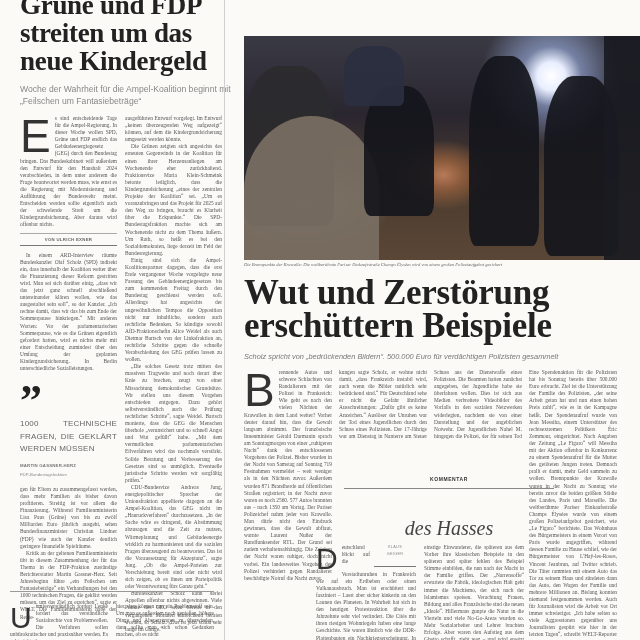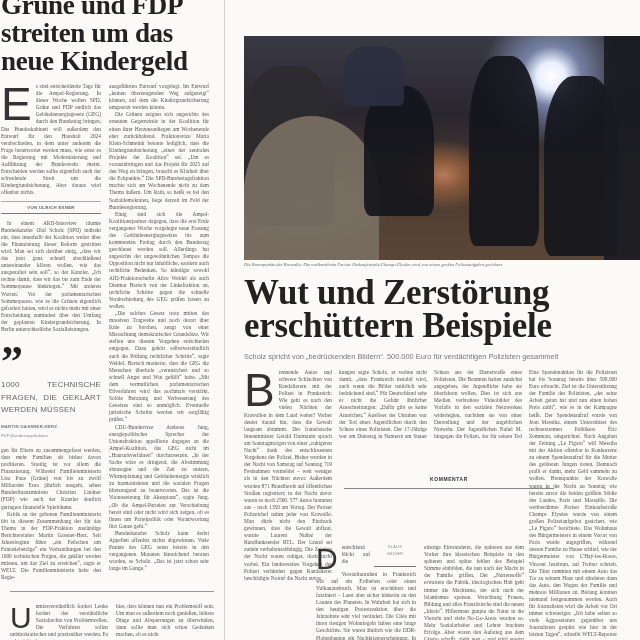--- a/index.html
+++ b/index.html
@@ -1,19 +1,19 @@
 <!DOCTYPE html>
 <html><head>
 <meta charset="utf-8">
 <style>
   * { margin:0; padding:0; box-sizing:border-box; }
   html, body { width:640px; height:640px; overflow:hidden; background:#fbfaf7; }
   body { position:relative; font-family:"Liberation Serif", serif; color:#2a2a2a; }
 
-  .left { position:absolute; left:0; top:0; width:222px; height:640px; padding-left:1px; }
+  .left { position:absolute; left:0; top:0; width:222px; height:640px; padding-left:20px; }
   .vrule { position:absolute; left:224px; top:0; width:1px; height:640px; background:#cfcfcf; }
   .right { position:absolute; left:244px; top:0; width:408px; height:640px;margin-top:36px; }
 
   .hl-left { font-family:"Liberation Serif", serif; font-weight:bold; font-size:27px; line-height:28px; color:#222; margin-top:-9px; letter-spacing:-0.3px; }
   .sub-left { font-family:"Liberation Sans", sans-serif; font-size:8.6px; line-height:12px; color:#888; margin-top:8px; width:215px; }
 
   .cols2 { display:flex; gap:8px; margin-top:8px; }
   .col { width:100px; }
   .bodytext { font-size:5.4px; line-height:7.1px; color:#555; text-align:justify; hyphens:auto; }
   .bodytext p { text-indent:6px; }
@@ -35,40 +35,41 @@
     background:
       radial-gradient(circle at 77% 18%, #ffffff 0px, #e9efff 14px, rgba(160,180,230,0.6) 30px, rgba(20,25,45,0) 70px),
       radial-gradient(ellipse at 50% 62%, #b77a58 0px, #8a5a3c 20px, rgba(60,40,30,0) 50px),
       radial-gradient(ellipse at 15% 75%, #8e8170 0px, #6d6356 40px, rgba(60,55,50,0) 90px),
       linear-gradient(180deg, #3a3a44 0%, #2a2630 35%, #4b3c2f 65%, #5a4636 100%);
   }
   .fig { position:absolute; background:#15161c; border-radius:40% 40% 10% 10%; opacity:0.92; }
   .caption { position:absolute; left:0; top:226px; font-family:"Liberation Serif", serif; font-style:italic; font-size:4.6px; color:#666; }
 
   .hl-main { position:absolute; left:0; top:240px; font-family:"Liberation Serif", serif; font-weight:bold; font-size:35px; line-height:33px; color:#222; letter-spacing:-0.3px; }
-  .sub-main { position:absolute; left:0; top:316px; font-family:"Liberation Sans", sans-serif; font-size:7.4px; color:#777; }
+  .sub-main { position:absolute; left:0; top:316px; font-family:"Liberation Sans", sans-serif; font-size:7.4px; color:#777;font-style:italic; }
 
   .main-cols { position:absolute; left:0; top:333px; width:408px; display:flex; gap:7px; }
   .mcol { width:88px; }
 
   .kommentar { position:absolute; left:100px; top:440px; width:210px; text-align:center; }
   .kom-label { font-family:"Liberation Sans", sans-serif; font-size:5px; font-weight:bold; letter-spacing:0.6px; color:#333; }
   .kom-rule { height:1px; background:#888; margin-top:6px; }
   .kom-title { font-family:"Liberation Serif", serif; font-style:italic; font-size:20px; line-height:22px; color:#444; margin-top:6px; }
 
   .kom-body { position:absolute; left:72px; top:508px; width:216px; display:flex; gap:8px; }
   .kom-col { width:100px; }
   .author-box { float:right; width:42px; margin:0 0 4px 4px; text-align:center; font-family:"Liberation Sans", sans-serif; font-size:3.8px; color:#888; letter-spacing:0.3px; }
   .author-box .line { height:0.5px; background:#777; margin-top:8px; }
 </style>
 </head>
 <body>
 
 <div class="left">
   <h1 class="hl-left">Grüne und FDP streiten um das neue Kindergeld</h1>
+  <div class="sub-left">Woche der Wahrheit für die Ampel-Koalition beginnt mit „Feilschen um Fantasiebeträge“</div>
 
   <div class="cols2">
     <div class="col bodytext">
       <span class="dropcap">E</span>
       <p class="first">s sind entscheidende Tage für die Ampel-Regierung. In dieser Woche wollen SPD, Grüne und FDP endlich das Gebäudeenergiegesetz (GEG) durch den Bundestag bringen. Das Bundeskabinett will außerdem den Entwurf für den Haushalt 2024 verabschieden, in dem unter anderem die Frage beantwortet werden muss, wie ernst es die Regierung mit Modernisierung und Aufführung der Bundeswehr meint. Entscheiden werden sollte eigentlich auch der schwelende Streit um die Kindergrundsicherung. Aber daraus wird offenbar nichts.</p>
       <div class="byline">VON ULRICH EXNER</div>
       <p>In einem ARD-Interview räumte Bundeskanzler Olaf Scholz (SPD) indirekt ein, dass innerhalb der Koalition weiter über die Finanzierung dieser Reform gestritten wird. Man sei sich darüber einig, „dass wir das jetzt ganz schnell abschließend untereinander klären wollen, wie das ausgestaltet sein soll“, so der Kanzler. „Ich rechne damit, dass wir das bis zum Ende der Sommerpause hinkriegen.“ Mit anderen Worten: Vor der parlamentarischen Sommerpause, wie es die Grünen eigentlich gefordert hatten, wird es nichts mehr mit einer Entscheidung zumindest über den Umfang der geplanten Kindergrundsicherung. In Berlin unterschiedliche Sozialleistungen.</p>
 
       <div class="quote-mark">”</div>
       <div class="quote-text">1000 TECHNISCHE FRAGEN, DIE GEKLÄRT WERDEN MÜSSEN</div>
@@ -134,20 +135,21 @@
     <div class="mcol bodytext" style="height:307px;overflow:hidden">
       <p class="first">Eine Spendenaktion für die Polizisten hat bis Sonntag bereits über 500.000 Euro erbracht. Ziel ist die Unterstützung der Familie des Polizisten, „der seine Arbeit getan hat und nun einen hohen Preis zahlt“, wie es in der Kampagne heißt. Der Spendenaufruf wurde von Jean Messiha, einem Unterstützer des rechtsextremen Politikers Éric Zemmour, eingerichtet. Nach Angaben der Zeitung „Le Figaro“ will Messiha mit der Aktion offenbar in Konkurrenz zu einem Spendenaufruf für die Mutter des getöteten Jungen treten. Demnach prallt er damit, mehr Geld sammeln zu wollen. Brennpunkte der Krawalle waren in der Nacht zu Sonntag wie bereits zuvor die beiden größten Städte des Landes, Paris und Marseille. Die weltberühmte Pariser Einkaufsstraße Champs Élysées wurde von einem großen Polizeiaufgebot gesichert, wie „Le Figaro“ berichtete. Das Wohnhaus des Bürgermeisters in einem Vorort von Paris wurde angegriffen, während dessen Familie zu Hause schlief, wie der Bürgermeister von L'Haÿ-les-Roses, Vincent Jeanbrun, auf Twitter schrieb. Die Täter rammten mit einem Auto das Tor zu seinem Haus und zündeten dann das Auto, den Wagen der Familie und mehrere Millionen an. Bislang konnten niemand festgenommen werden. Auch für Journalisten wird die Arbeit vor Ort immer schwieriger. „Ich habe selten so viele Aggressionen gegenüber uns Journalisten gespürt wie hier in der letzten Tagen“, schreibt WELT-Reporter Daniel Koop Vie Instagram. Er würde mit Gewalt und Entwendung von Equipment gedroht. Kollegen berichten, brandlastig sahe vergleich. Nachdem in Marseille zuvor eine Waffenkammer geplündert worden</p>
     </div>
   </div>
 
   <div class="kommentar">
     <div class="kom-label">KOMMENTAR</div>
     <div class="kom-rule"></div>
     <div class="kom-title">
       <br>
+      <span>des Hasses</span>
     </div>
   </div>
 
   <div class="kom-body">
     <div class="kom-col bodytext" style="height:135px;overflow:hidden">
       <div class="author-box">
         <div>KLAUS</div>
         <div>GEIGER</div>
         <div class="line"></div>
       </div>

